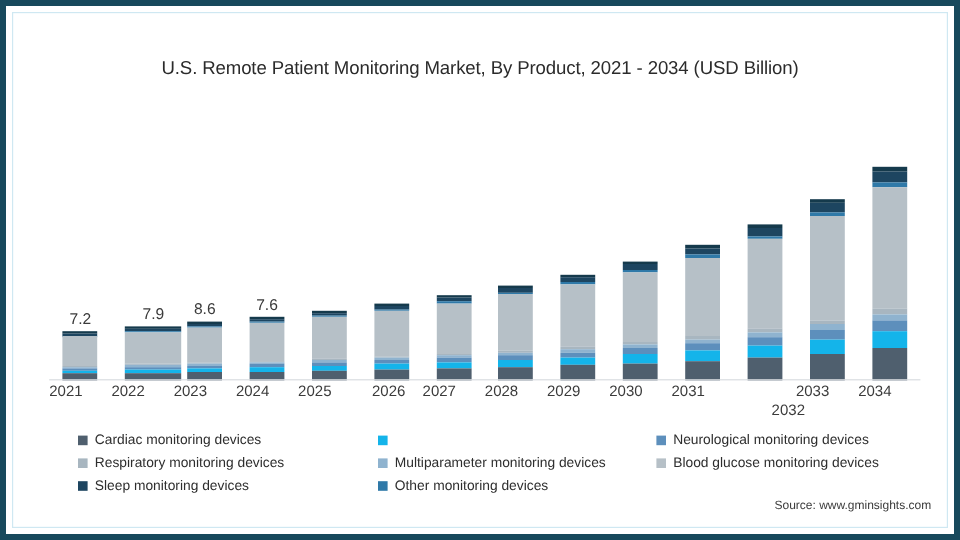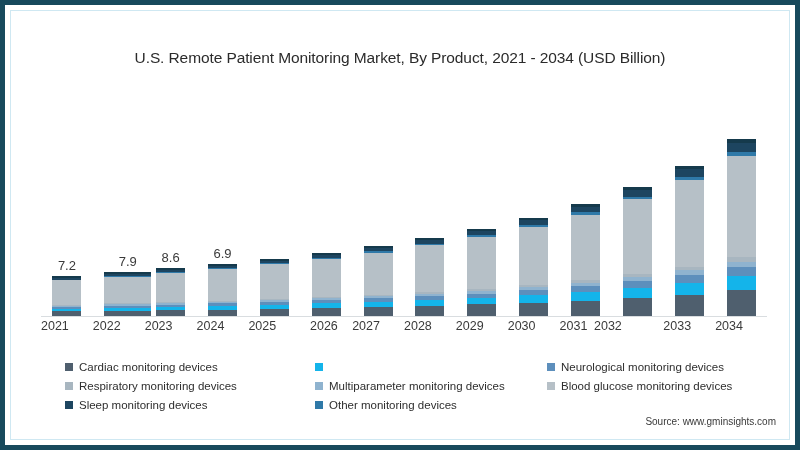--- a/index.html
+++ b/index.html
@@ -186,21 +186,21 @@
           <div class="bar-stack">
             <span class="seg" style="background: rgb(79, 95, 110); height: 7.345px;"></span>
             <span class="seg" style="background: rgb(20, 180, 234); height: 3.8985px;"></span>
             <span class="seg" style="background: rgb(93, 143, 188); height: 2.4295px;"></span>
             <span class="seg" style="background: rgb(143, 179, 207); height: 1.5255px;"></span>
             <span class="seg" style="background: rgb(168, 182, 192); height: 1.1865px;"></span>
             <span class="seg" style="background: rgb(182, 192, 199); height: 31.64px;"></span>
             <span class="seg" style="background: rgb(47, 121, 168); height: 1.017px;"></span>
             <span class="seg" style="background: rgb(29, 69, 96); height: 2.4295px;"></span>
             <span class="seg" style="background: rgb(21, 58, 76); height: 1.6385px;"></span>
-            <span class="bar-label">6.9</span>
+            <span class="bar-label">7.6</span>
           </div>
         </div>
         <div class="bar-slot" style="left: 218.857px; width: 29px;">
           <div class="bar-stack">
             <span class="seg" style="background: rgb(79, 95, 110); height: 8.0795px;"></span>
             <span class="seg" style="background: rgb(20, 180, 234); height: 4.294px;"></span>
             <span class="seg" style="background: rgb(93, 143, 188); height: 2.6555px;"></span>
             <span class="seg" style="background: rgb(143, 179, 207); height: 1.6385px;"></span>
             <span class="seg" style="background: rgb(168, 182, 192); height: 1.356px;"></span>
             <span class="seg" style="background: rgb(182, 192, 199); height: 34.578px;"></span>
@@ -335,21 +335,21 @@
       <div class="xtick" style="left: 51.8571px; width: 51.8571px;">2022</div>
       <div class="xtick" style="left: 103.714px; width: 51.8571px;">2023</div>
       <div class="xtick" style="left: 155.571px; width: 51.8571px;">2024</div>
       <div class="xtick" style="left: 207.429px; width: 51.8571px;">2025</div>
       <div class="xtick" style="left: 269px; width: 51.8571px;">2026</div>
       <div class="xtick" style="left: 311.143px; width: 51.8571px;">2027</div>
       <div class="xtick" style="left: 363px; width: 51.8571px;">2028</div>
       <div class="xtick" style="left: 414.857px; width: 51.8571px;">2029</div>
       <div class="xtick" style="left: 466.714px; width: 51.8571px;">2030</div>
       <div class="xtick" style="left: 518.571px; width: 51.8571px;">2031</div>
-      <div class="xtick" style="left: 553px; width: 51.8571px;">2032</div>
+      <div class="xtick" style="left: 602px; width: 51.8571px; margin-top: 16px;">2032</div>
       <div class="xtick" style="left: 622.286px; width: 51.8571px;">2033</div>
       <div class="xtick" style="left: 674.143px; width: 51.8571px;">2034</div>
     </div>
 
   <div id="legend">
       <div class="legend-item">
         <span class="legend-swatch" style="background: rgb(79, 95, 110);"></span>
         <span class="legend-label">Cardiac monitoring devices</span>
       </div>
       <div class="legend-item">

